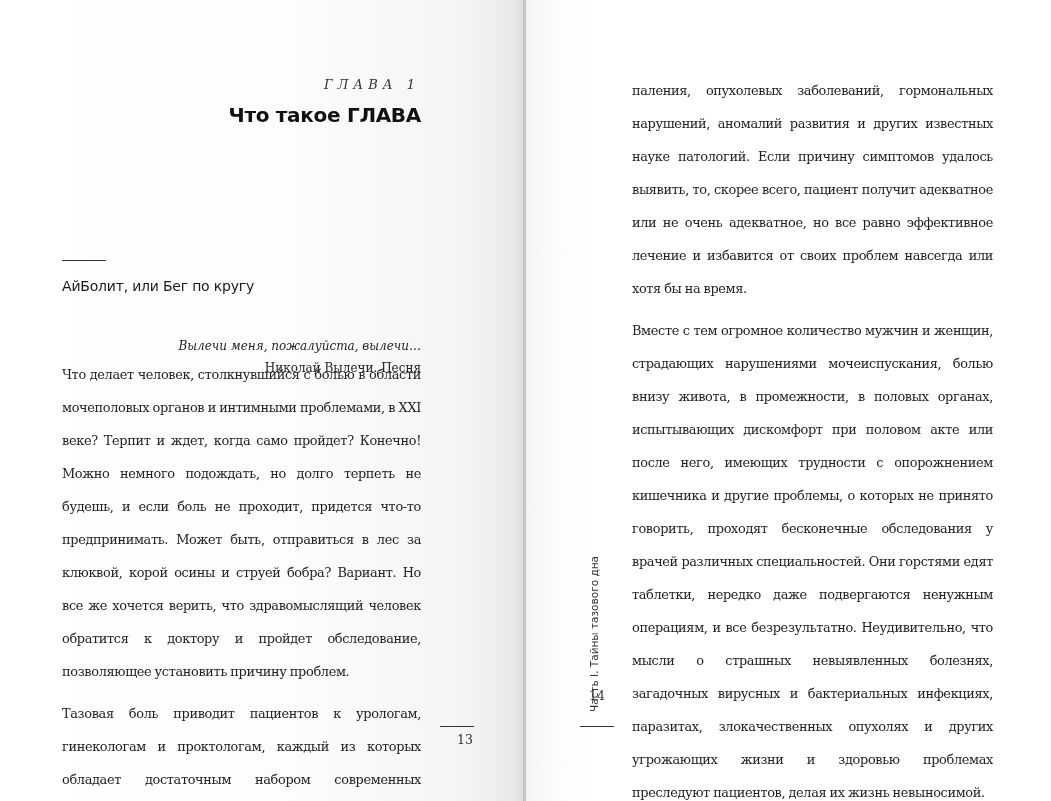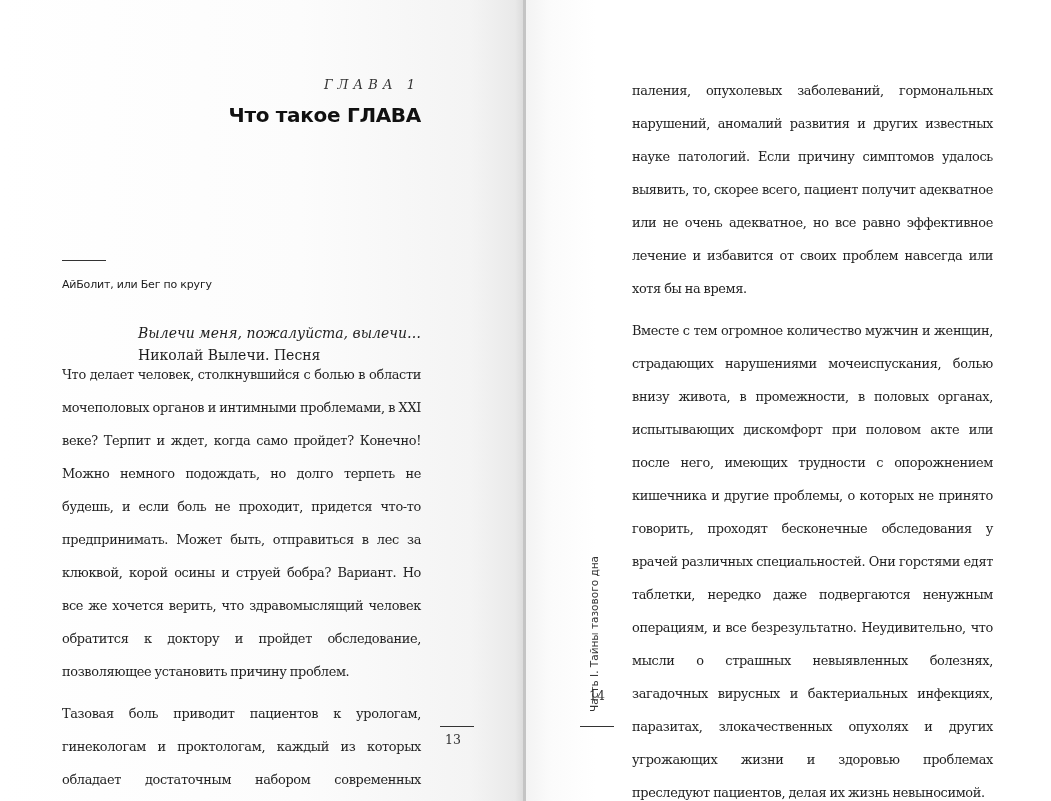--- a/index.html
+++ b/index.html
@@ -33,26 +33,26 @@
   .chapter-title {
     position: absolute; right: 102px; top: 103px;
     font-family: "DejaVu Sans", sans-serif; font-weight: bold; font-size: 20px;
     letter-spacing: -0.3px; color: #111;
   }
   .section-rule {
     position: absolute; left: 62px; top: 260px; width: 44px; height: 1px; background: #333;
   }
   .section-title {
     position: absolute; left: 62px; top: 278px;
-    font-family: "DejaVu Sans", sans-serif; font-size: 11px; color: #1a1a1a;
+    font-family: "DejaVu Sans", sans-serif; font-size: 14px; color: #1a1a1a;
     letter-spacing: -0.2px;
   }
   .epigraph {
-    position: absolute; right: 102px; top: 322px; text-align: left;
-    font-size: 14px; line-height: 22px;
+    position: absolute; right: 102px; top: 335px; text-align: right;
+    font-size: 12px; line-height: 22px;
   }
   .epigraph .quote { font-style: italic; }
   .text-block {
     position: absolute; font-size: 12.9px; line-height: 33px;
     text-align: justify; letter-spacing: -0.35px; word-spacing: -0.5px;
     color: #222;
   }
   .text-block p { margin: 0 0 9px 0; text-align: justify; text-align-last: justify; }
   .text-block p.last-line-left { text-align-last: left; }
   .left-body { left: 62px; top: 358px; width: 359px; }
@@ -81,21 +81,21 @@
   <div class="section-title">АйБолит, или Бег по кругу</div>
   <div class="epigraph">
     <div class="quote">Вылечи меня, пожалуйста, вылечи…</div>
     <div class="attribution">Николай Вылечи. Песня</div>
   </div>
   <div class="text-block left-body">
     <p class="last-line-left">Что делает человек, столкнувшийся с болью в области мочеполовых органов и интимными проблемами, в XXI веке? Терпит и ждет, когда само пройдет? Конечно! Можно немного подождать, но долго терпеть не будешь, и если боль не проходит, придется что-то предпринимать. Может быть, отправиться в лес за клюквой, корой осины и струей бобра? Вариант. Но все же хочется верить, что здравомыслящий человек обратится к доктору и пройдет обследование, позволяющее установить причину проблем.</p>
     <p>Тазовая боль приводит пациентов к урологам, гинекологам и проктологам, каждый из которых обладает достаточным набором современных диагностических методов, чтобы обратится наличие инфекции и вос-</p>
   </div>
   <div class="page-rule" style="left:440px; top:726px;"></div>
-  <div class="page-num" style="left:436px; top:732px;">13</div>
+  <div class="page-num" style="left:448px; top:732px;">13</div>
 </div>
 
 <div class="gutter"></div>
 
 <div class="page page-right">
 </div>
 
 <div class="text-block right-body">
   <p class="last-line-left">паления, опухолевых заболеваний, гормональных нарушений, аномалий развития и других известных науке патологий. Если причину симптомов удалось выявить, то, скорее всего, пациент получит адекватное или не очень адекватное, но все равно эффективное лечение и избавится от своих проблем навсегда или хотя бы на время.</p>
   <p class="last-line-left">Вместе с тем огромное количество мужчин и женщин, страдающих нарушениями мочеиспускания, болью внизу живота, в промежности, в половых органах, испытывающих дискомфорт при половом акте или после него, имеющих трудности с опорожнением кишечника и другие проблемы, о которых не принято говорить, проходят бесконечные обследования у врачей различных специальностей. Они горстями едят таблетки, нередко даже подвергаются ненужным операциям, и все безрезультатно. Неудивительно, что мысли о страшных невыявленных болезнях, загадочных вирусных и бактериальных инфекциях, паразитах, злокачественных опухолях и других угрожающих жизни и здоровью проблемах преследуют пациентов, делая их жизнь невыносимой.</p>

